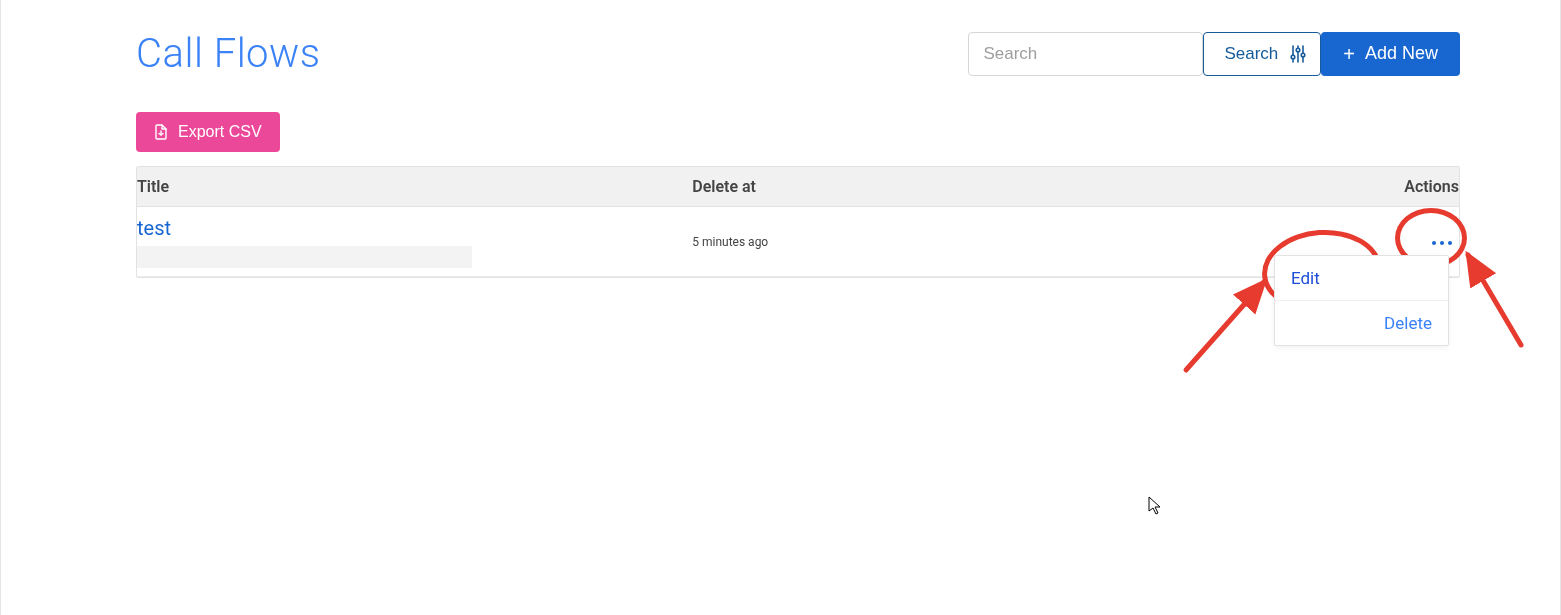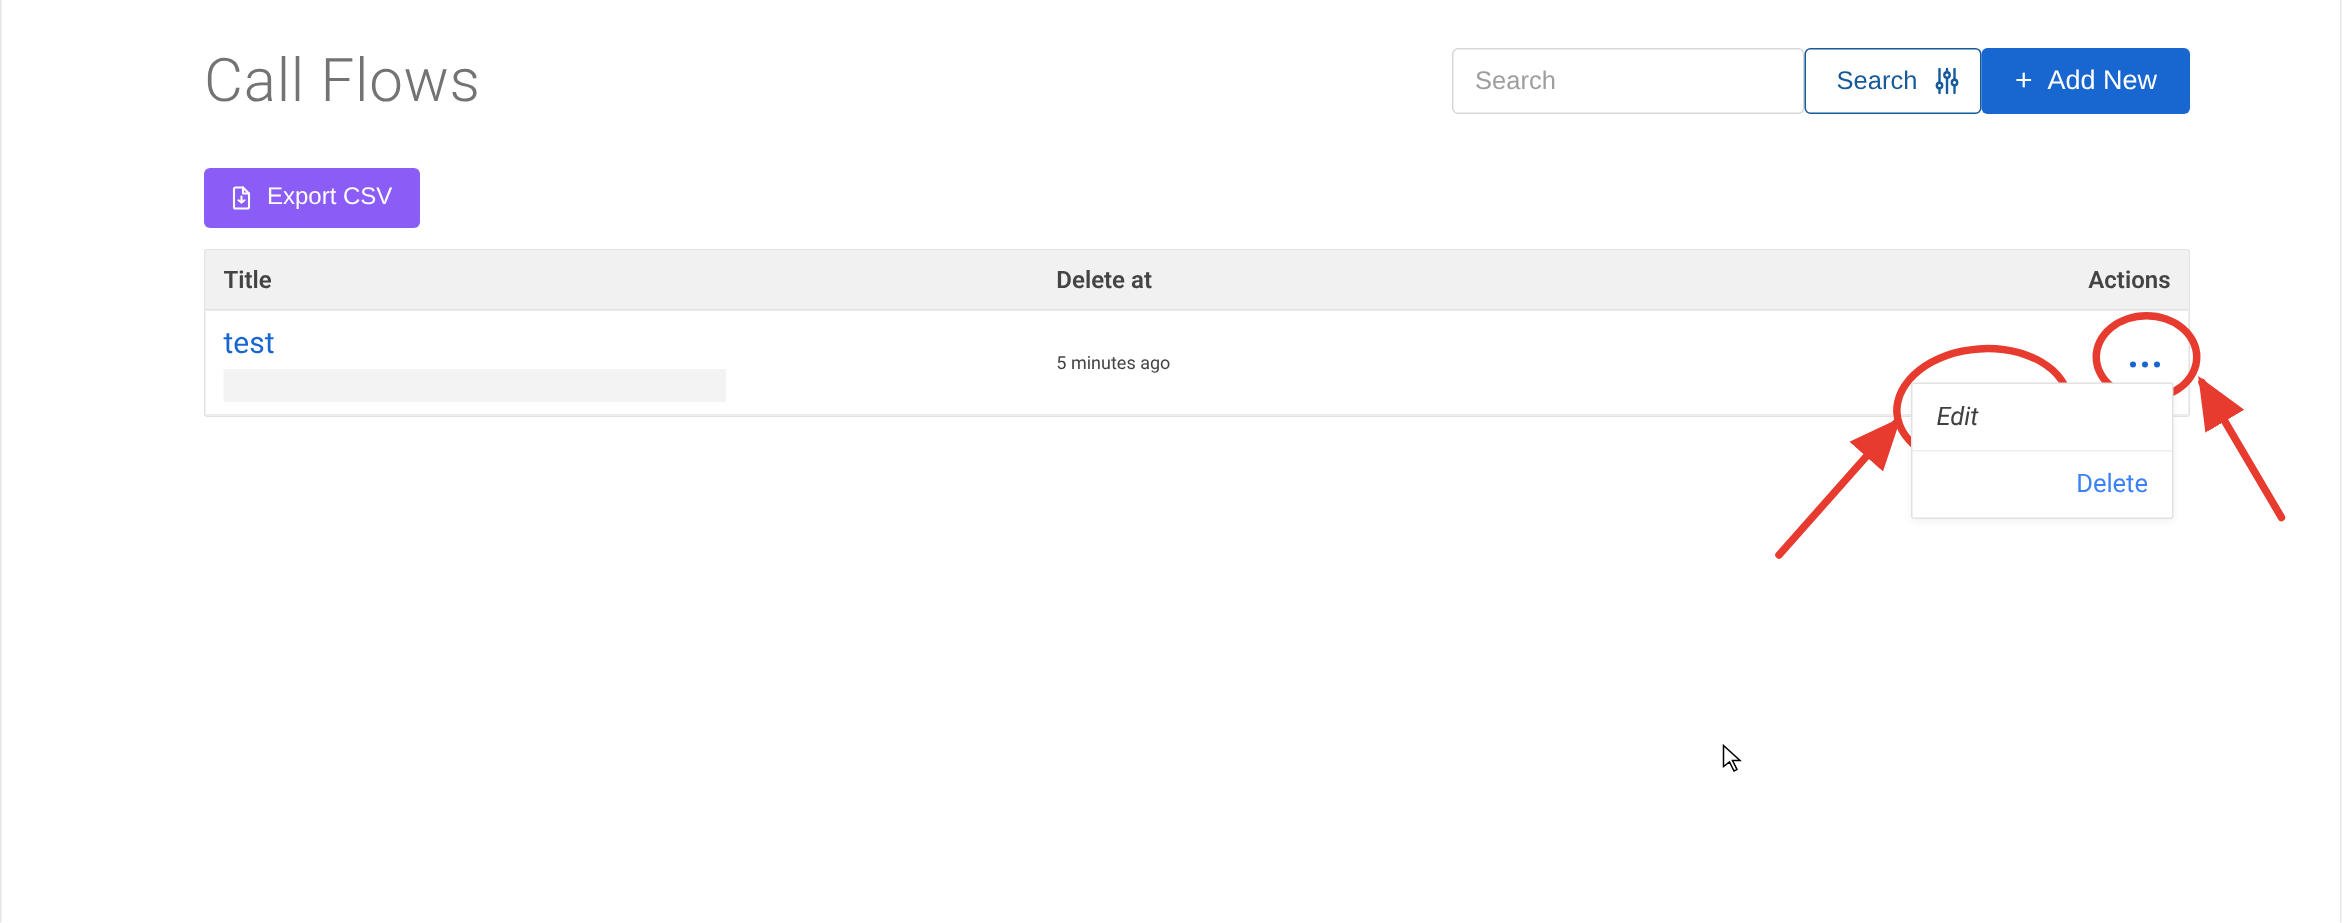--- a/index.html
+++ b/index.html
@@ -19,21 +19,21 @@
   }
   .header-row {
     display: flex;
     align-items: center;
     justify-content: space-between;
     margin-bottom: 35px;
   }
   .page-title {
     font-size: 40px;
     font-weight: 300;
-    color: #737373;
+    color: #3b82f6;
     letter-spacing: 0.5px;
   }
   .header-actions {
     display: flex;
     align-items: center;
   }
   .search-input {
     width: 235px;
     height: 44px;
     border: 1px solid #d7d7d7;
@@ -69,21 +69,21 @@
     cursor: pointer;
     display: inline-flex;
     align-items: center;
     gap: 10px;
   }
   .add-btn .plus { font-size: 20px; line-height: 1; }
   .export-btn {
     height: 40px;
     padding: 0 18px;
     border: none;
-    background: #8b5cf6;
+    background: #ec4899;
     color: #fff;
     font-size: 16px;
     border-radius: 4px;
     cursor: pointer;
     display: inline-flex;
     align-items: center;
     gap: 10px;
     margin-bottom: 14px;
   }
   .export-btn svg { display:block; }
@@ -95,21 +95,21 @@
     position: relative;
   }
   .thead {
     display: flex;
     background: #f1f1f1;
     border-bottom: 1px solid #e2e2e2;
     font-weight: 600;
     color: #444;
     font-size: 16px;
   }
-  .th, .td { padding: 10px 12px; }
+  .th, .td { padding: 10px 0; }
   .col-title { flex: 0 0 42%; }
   .col-created { flex: 1 1 auto; }
   .col-actions { flex: 0 0 120px; text-align: right; }
   .tbody-row {
     display: flex;
     align-items: center;
     border-bottom: 1px solid #ececec;
     min-height: 70px;
     position: relative;
   }
@@ -140,21 +140,21 @@
     box-shadow: 0 2px 6px rgba(0,0,0,0.05);
     z-index: 5;
   }
   .dropdown-item {
     padding: 12px 16px;
     font-size: 17px;
     cursor: pointer;
     border-bottom: 1px solid #eee;
   }
   .dropdown-item:last-child { border-bottom: none; }
-  .dd-edit { color: #404040; font-style: italic; }
+  .dd-edit { color: #1d4ed8; }
   .dd-delete { color: #3b82f6; text-align: right; }
   
   .anno { position: absolute; pointer-events: none; }
   .red-circle {
     border: 5px solid #e63b2e;
     border-radius: 50%;
   }
   .circle1 { width: 120px; height: 83px; left: 1261px; top: 230px; transform: rotate(-4deg); }
   .circle2 { width: 72px; height: 60px; left: 1394px; top: 208px; }
   .cursor-anno { left: 1147px; top: 496px; }

